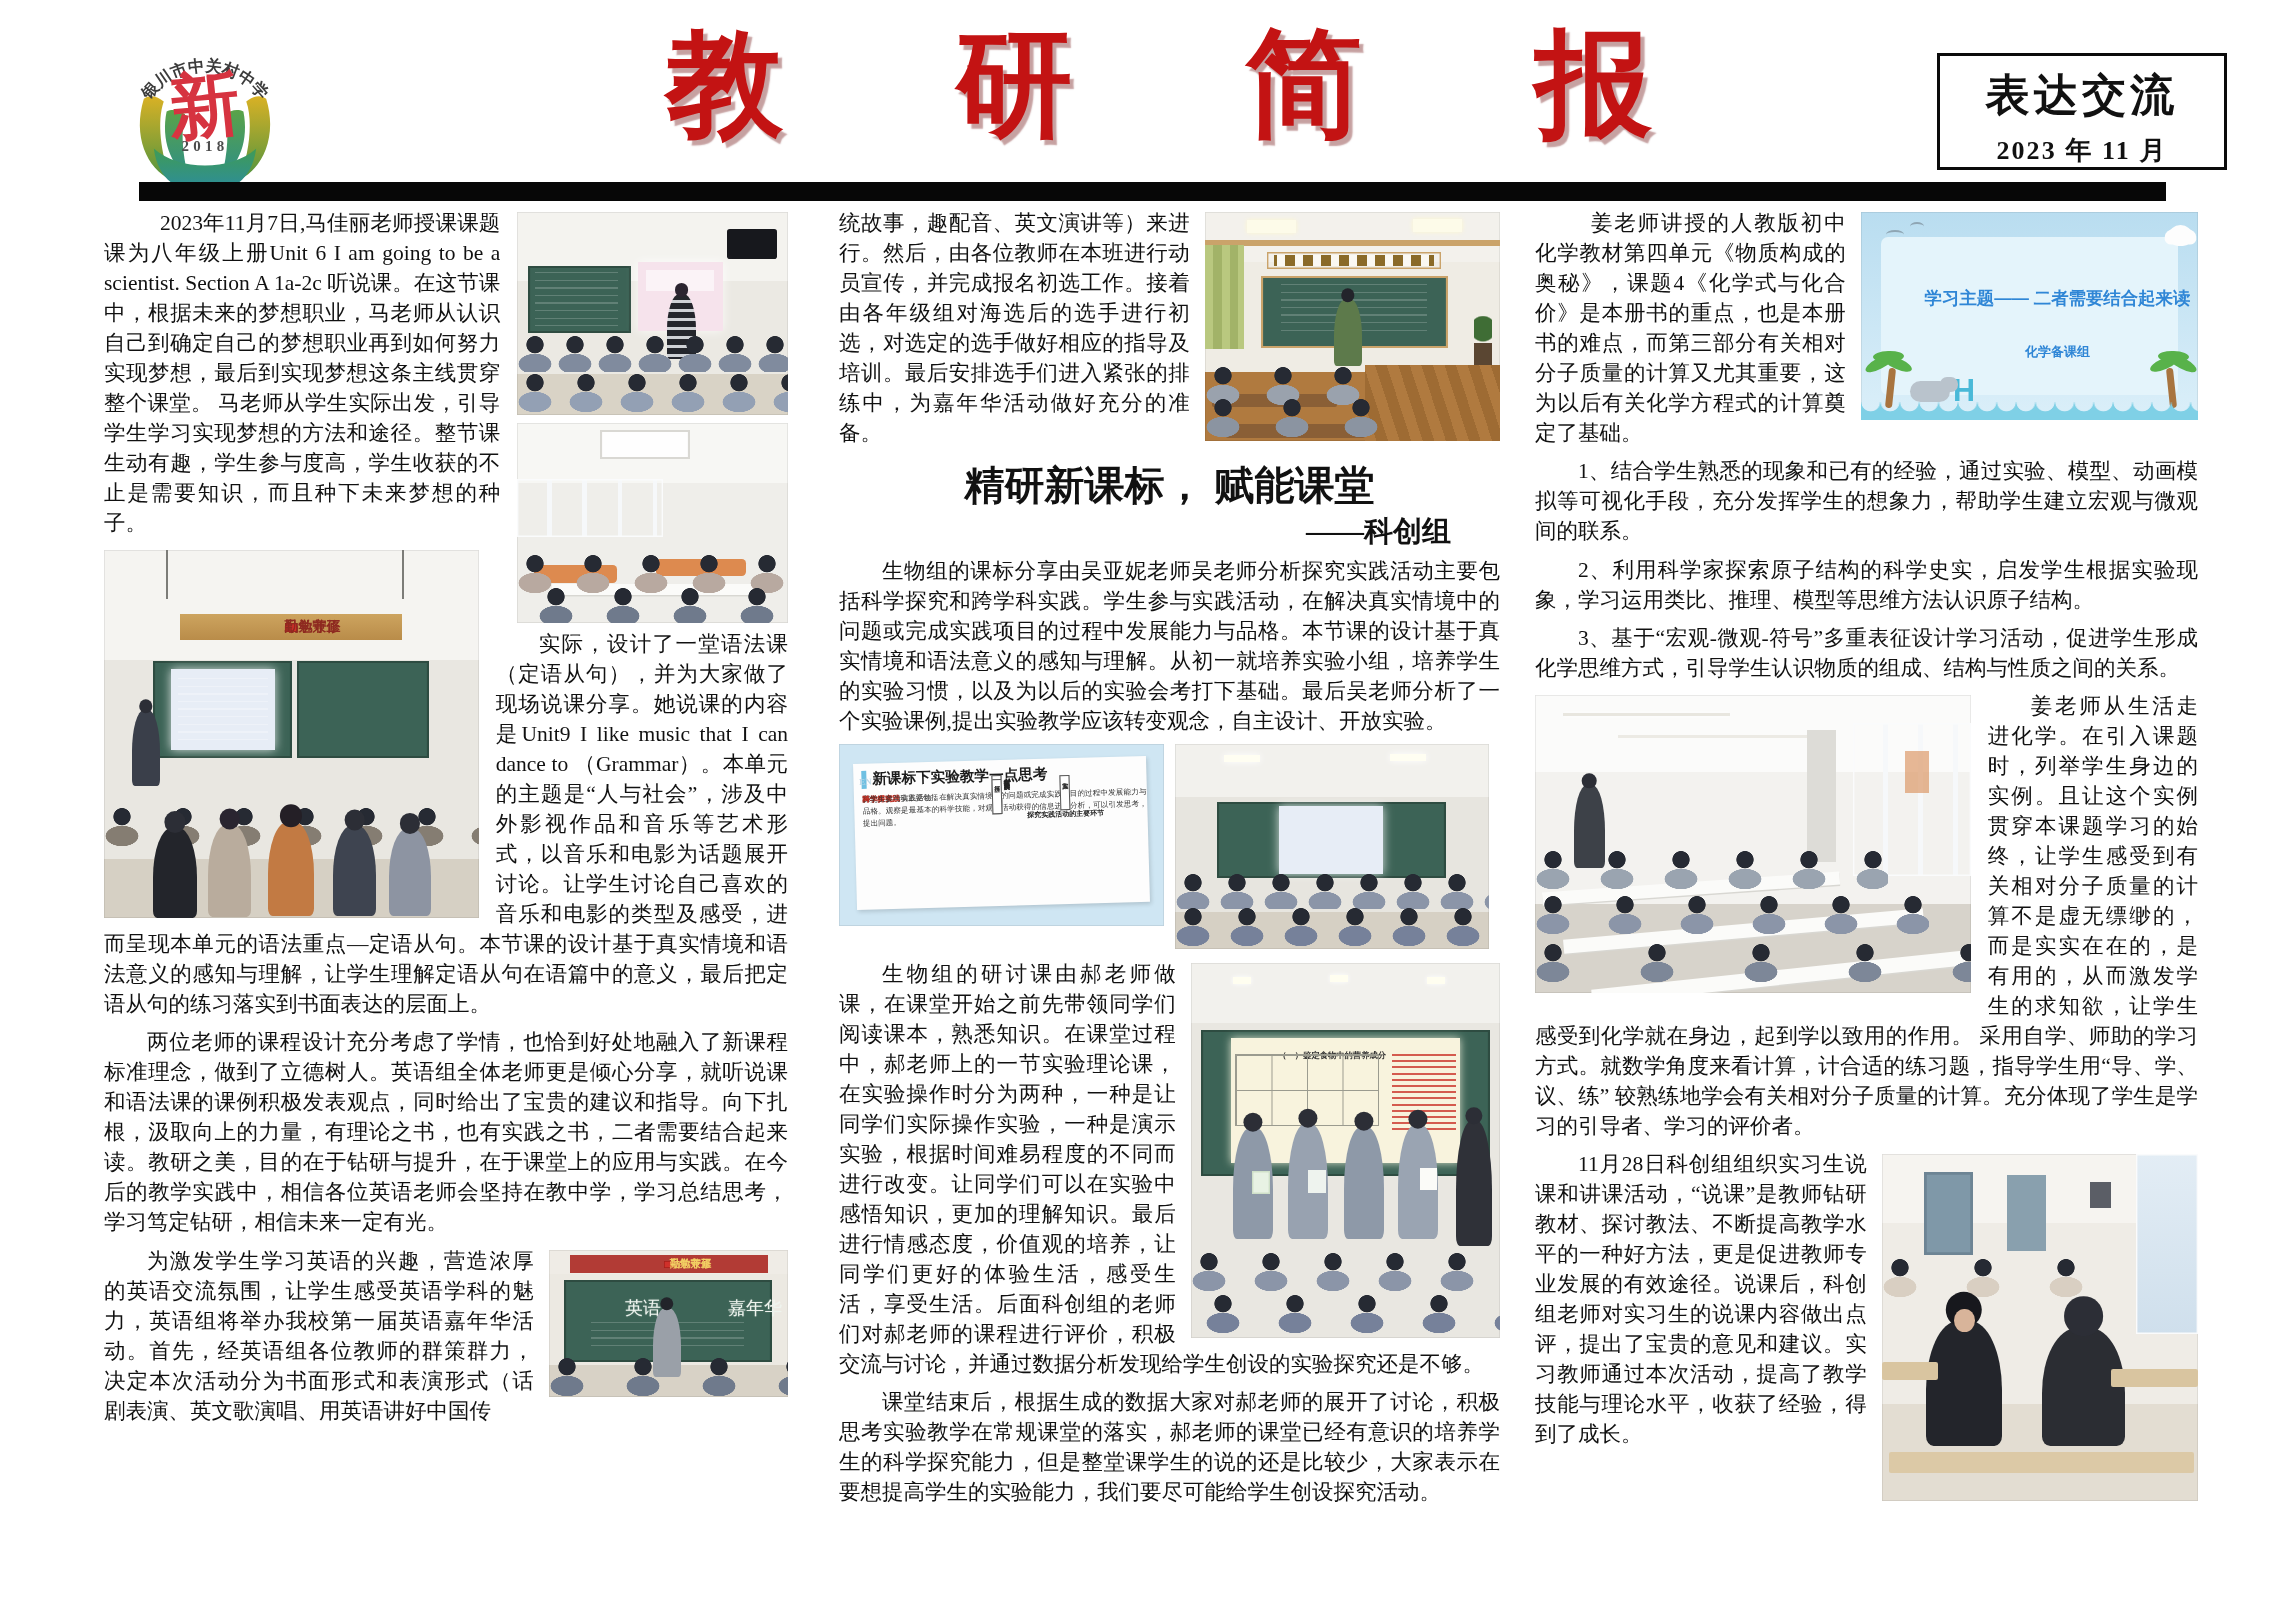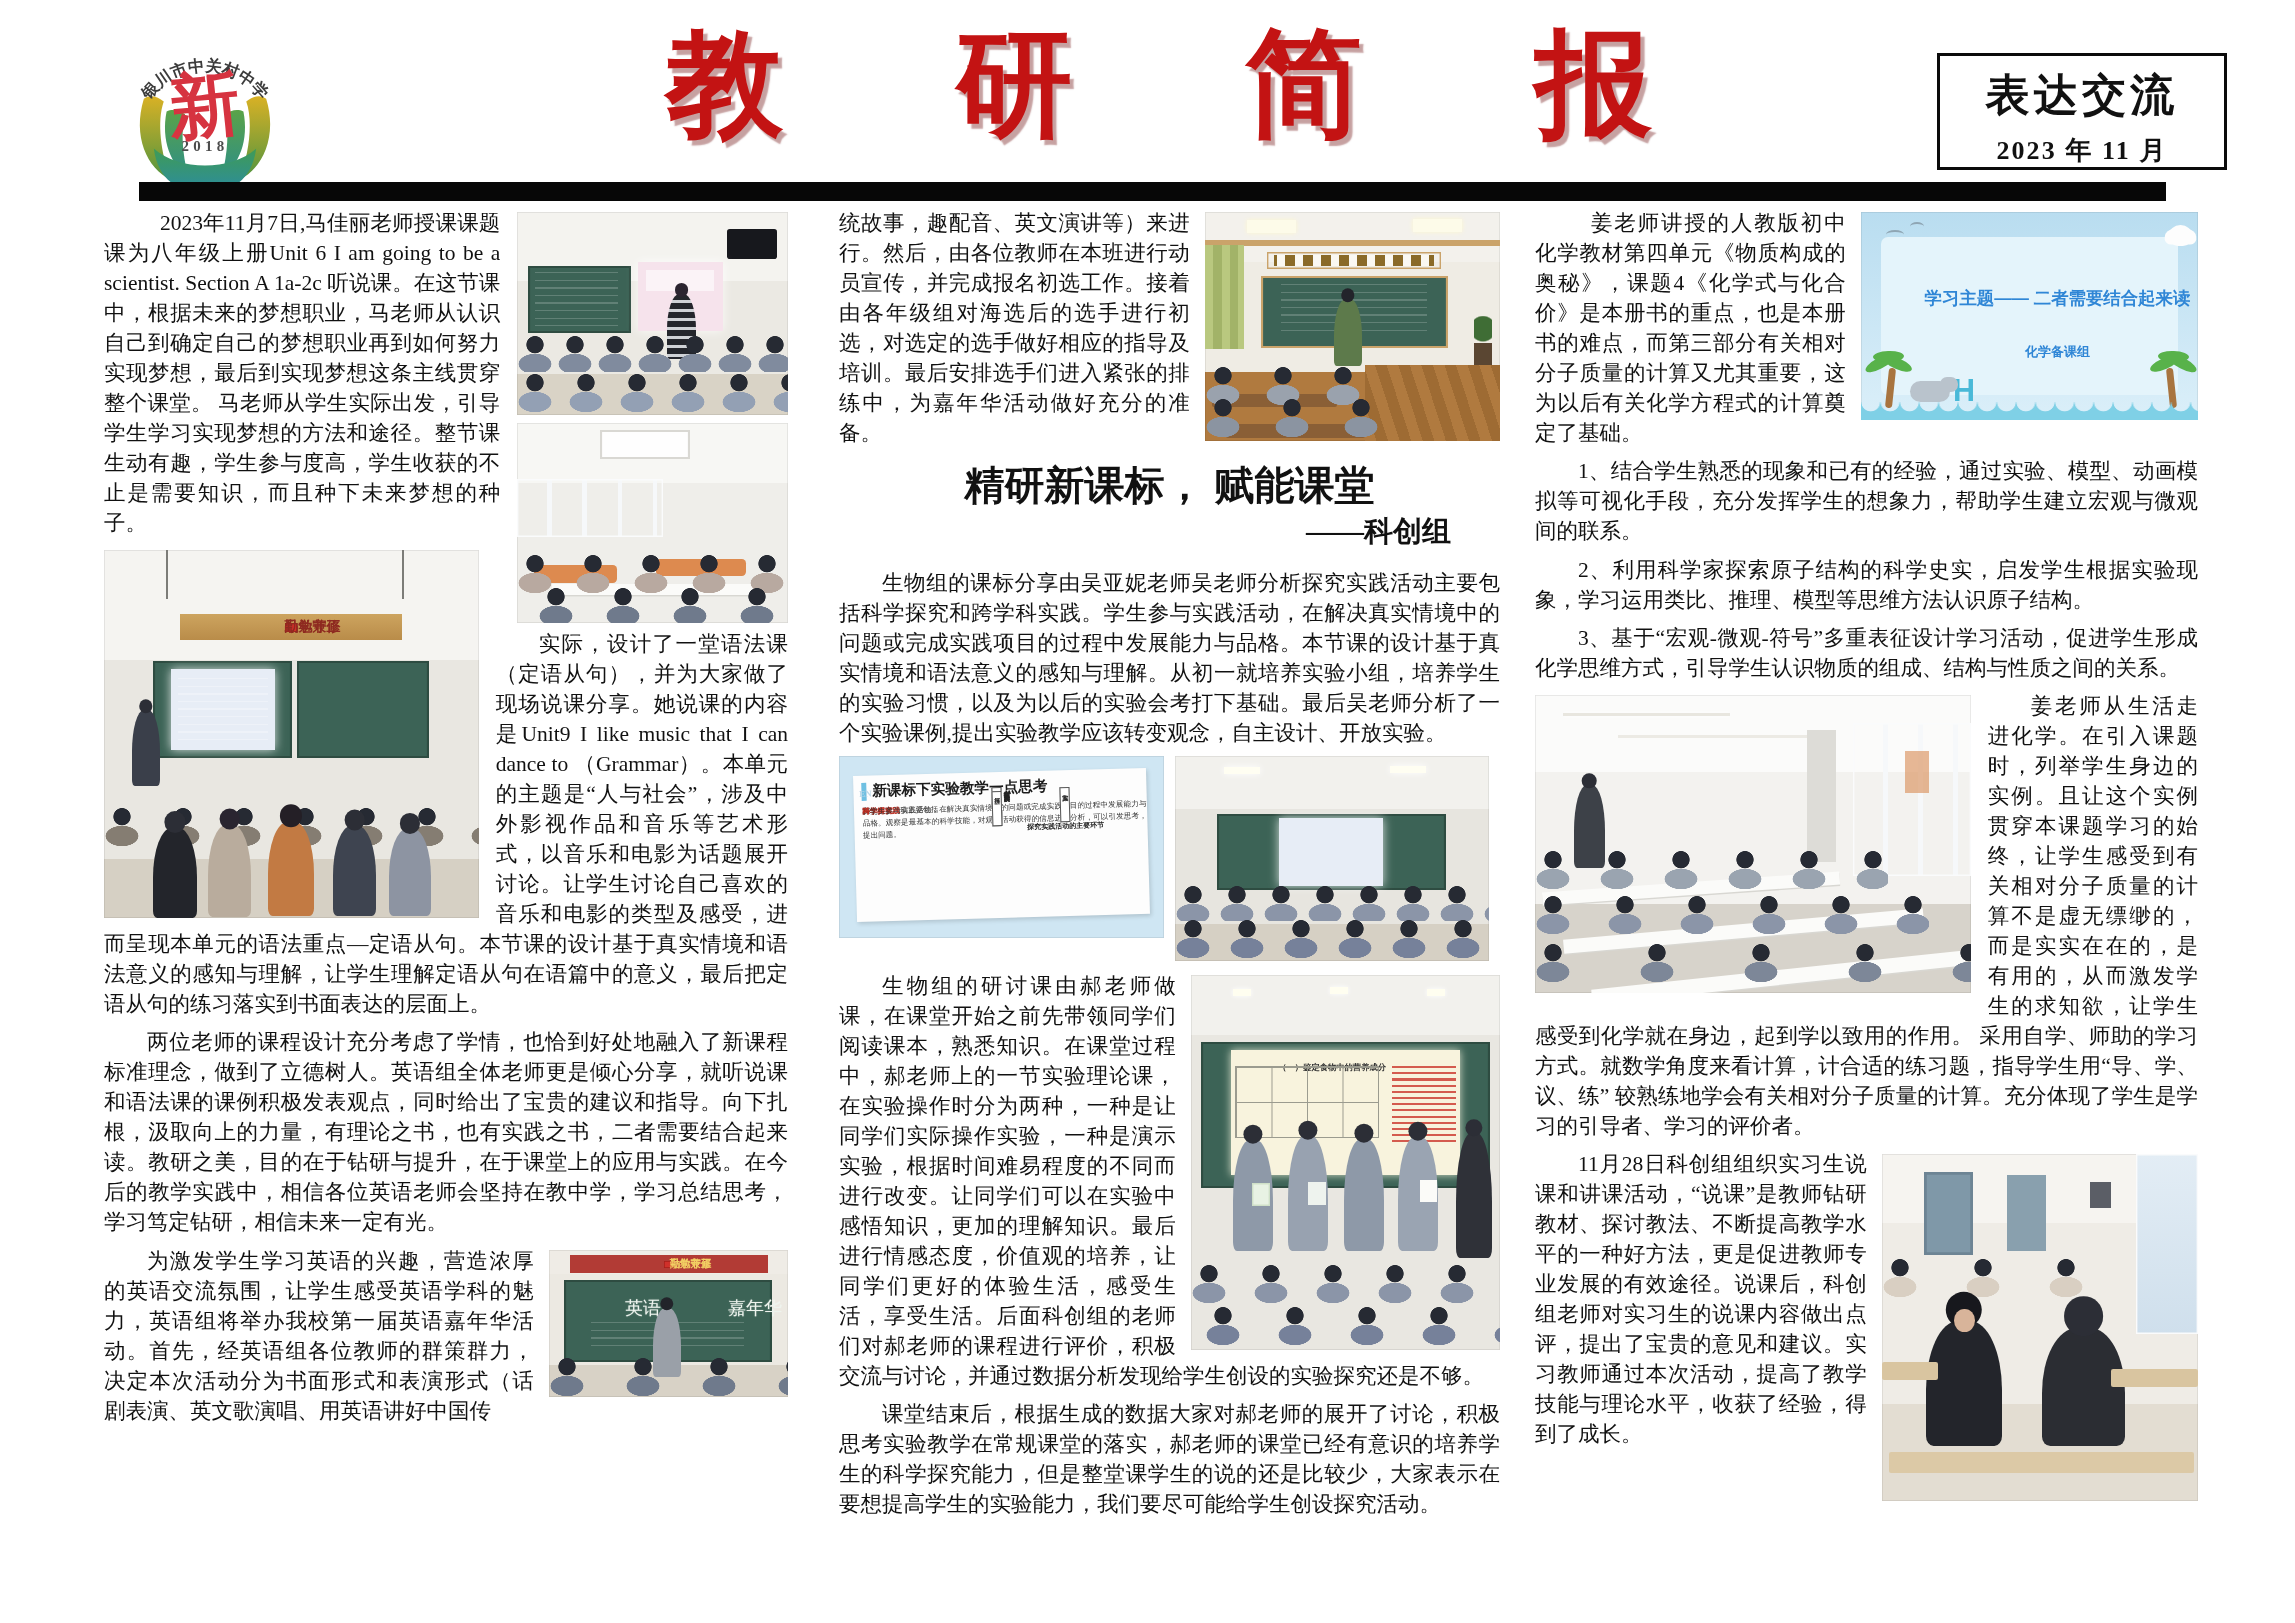--- a/index.html
+++ b/index.html
@@ -18,21 +18,21 @@
   
   .col{position:absolute;top:208px;height:1420px;overflow:hidden;font-size:21.5px;line-height:30px;
        text-align:justify;}
   .col1{left:104px;width:684px;}
   .col2{left:839px;width:661px;}
   .col3{left:1535px;width:663px;}
   .para{margin:0 0 8.3px 0;text-indent:2em;}
   .ind25{text-indent:2.6em;}
   .noind{text-indent:0;}
   .sec-title{font-size:40px;font-weight:600;text-align:center;text-indent:0;margin:14px 0 5.6px 0;line-height:1.2;}
-  .sec-byline{font-size:29px;font-weight:bold;text-align:right;text-indent:0;padding-right:49px;margin:0 0 22px 0;}
+  .sec-byline{font-size:29px;font-weight:bold;text-align:right;text-indent:0;padding-right:49px;margin:0 0 10px 0;}
   
   .ph{position:relative;display:block;overflow:hidden;background:#e8e6e1;
       box-shadow:inset 0 0 0 0.7px rgba(0,0,0,.10);}
   .ph i,.ph b,.ph s,.ph em{position:absolute;display:block;font-style:normal;}
   .stack{float:right;width:271px;margin:4.2px 0 5.6px 16.7px;}
   .fl{float:left;margin:4.2px 16.7px 5.6px 0;}
   .fr{float:right;margin:4.2px 0 5.6px 15.3px;}
   .fig{position:absolute;border-radius:42% 42% 10% 10%/55% 55% 8% 8%;background:#2e3036;}
   .fig::before{content:"";position:absolute;left:50%;top:0;transform:translate(-50%,-80%);
       width:48%;aspect-ratio:1/1;border-radius:50%;background:var(--hair,#2c2e36);}

